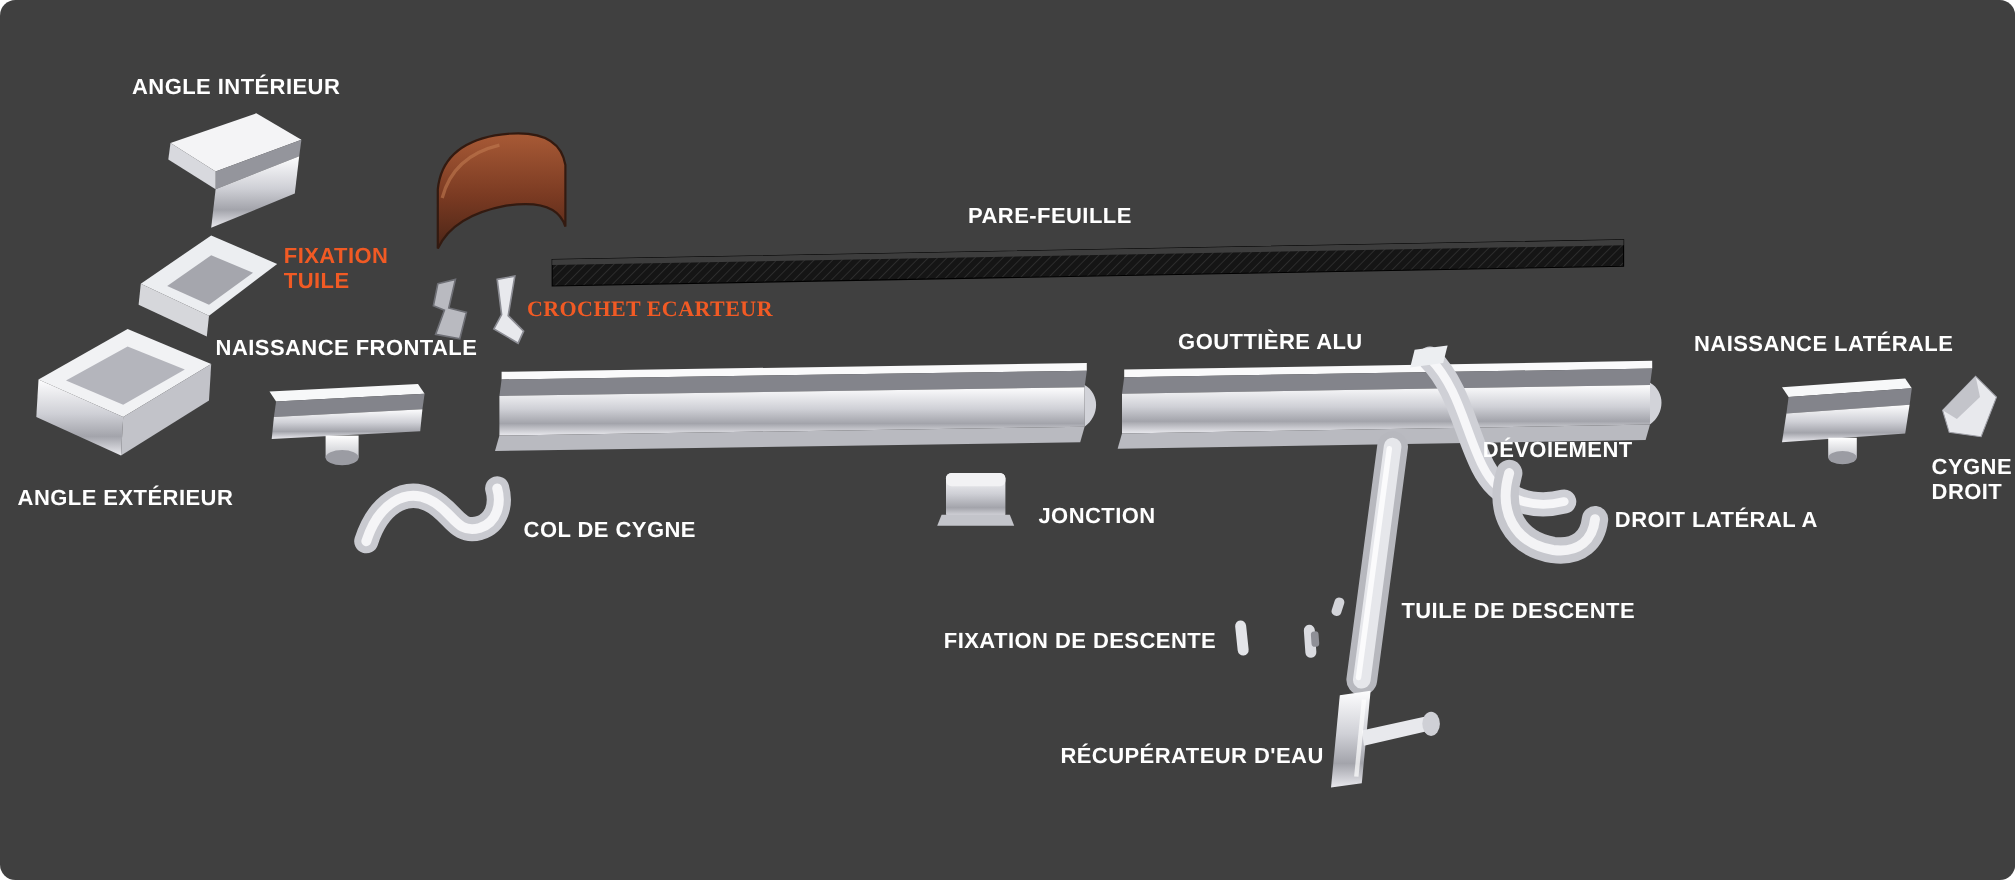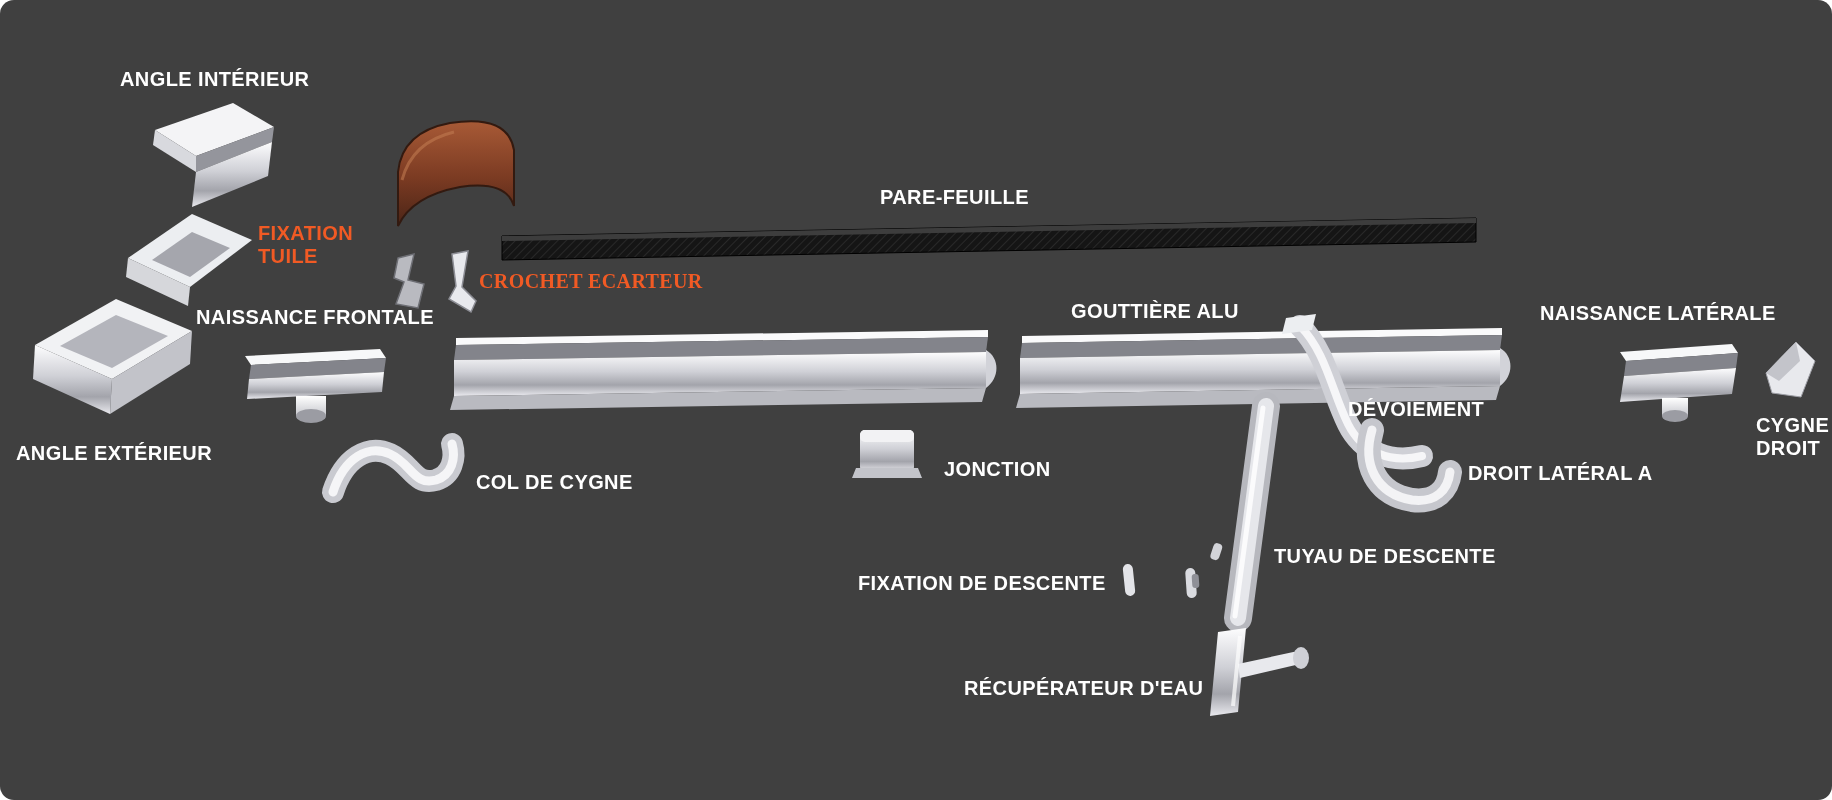--- a/index.html
+++ b/index.html
@@ -181,19 +181,19 @@
   <div class="label" style="left: 1071px; top: 300px; color: rgb(255, 255, 255);">GOUTTIÈRE ALU</div>
 
   <div class="label" style="left: 1540px; top: 302px; color: rgb(255, 255, 255);">NAISSANCE LATÉRALE</div>
 
   <div class="label" style="left: 1348px; top: 398px; color: rgb(255, 255, 255);">DÉVOIEMENT</div>
 
   <div class="label" style="left: 1468px; top: 462px; color: rgb(255, 255, 255);">DROIT LATÉRAL A</div>
 
   <div class="label wrap" style="left: 1756px; top: 414px; width: 70px; color: rgb(255, 255, 255);">CYGNE DROIT</div>
 
-  <div class="label" style="left: 1274px; top: 545px; color: rgb(255, 255, 255);">TUYAU DE DESCENTE</div>
+  <div class="label" style="left: 1274px; top: 545px; color: rgb(255, 255, 255);">TUILE DE DESCENTE</div>
 
   <div class="label" style="left: 858px; top: 572px; color: rgb(255, 255, 255);">FIXATION DE DESCENTE</div>
 
   <div class="label" style="left: 964px; top: 665px; color: rgb(255, 255, 255); margin-top: 12px;">RÉCUPÉRATEUR D'EAU</div>
 
 </div>
 
 </body></html>

